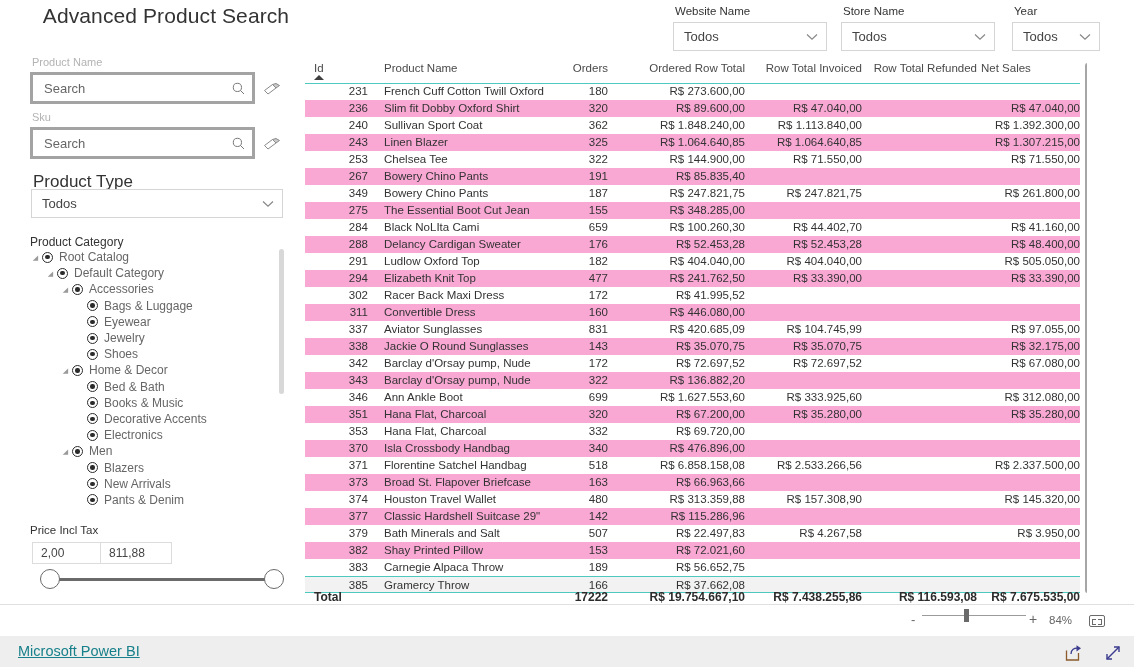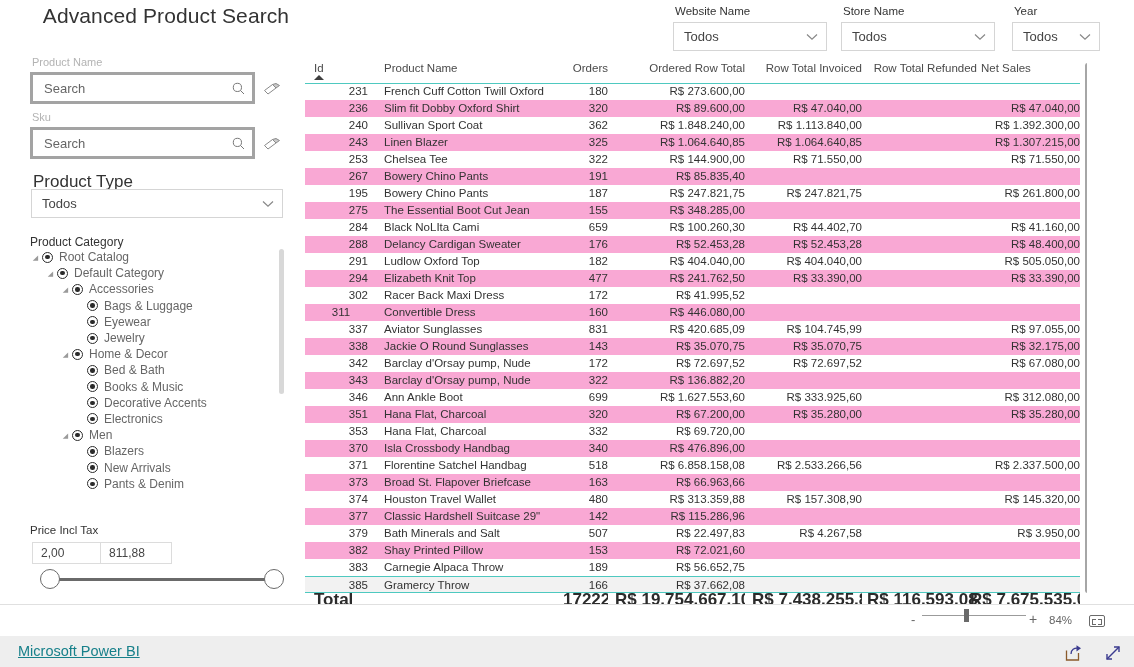--- a/index.html
+++ b/index.html
@@ -266,21 +266,21 @@
   }
   #total-row {
     position: absolute;
     left: 0; top: 533px;
     width: 775px;
     height: 18px;
   }
   #total-row .cell {
     font-weight: bold;
     color: #2b2b2b;
-    font-size: 17px;
+    font-size: 12px;
   }
   #table-scroll {
     position: absolute;
     left: 780px; top: 8px;
     width: 5px; height: 530px;
     background: #a6a6a6;
     border-radius: 3px;
   }
 
   
@@ -426,20 +426,25 @@
         </div>
         <div class="tnode" style="padding-left: 45px;">
           <span class="tcaret empty">◢</span>
           <span class="tradio"></span>
           <span class="tlabel">Eyewear</span>
         </div>
         <div class="tnode" style="padding-left: 45px;">
           <span class="tcaret empty">◢</span>
           <span class="tradio"></span>
           <span class="tlabel">Jewelry</span>
+        </div>
+        <div class="tnode" style="padding-left: 45px;">
+          <span class="tcaret empty">◢</span>
+          <span class="tradio"></span>
+          <span class="tlabel">Shoes</span>
         </div>
         <div class="tnode" style="padding-left: 30px;">
           <span class="tcaret">◢</span>
           <span class="tradio"></span>
           <span class="tlabel">Home &amp; Decor</span>
         </div>
         <div class="tnode" style="padding-left: 45px;">
           <span class="tcaret empty">◢</span>
           <span class="tradio"></span>
           <span class="tlabel">Bed &amp; Bath</span>
@@ -573,21 +578,21 @@
           <div class="trow alt">
             <div class="cell" style="left: 9px; width: 54px; text-align: right;">267</div>
             <div class="cell" style="left: 79px; width: 178px; text-align: left;">Bowery Chino Pants</div>
             <div class="cell" style="left: 258px; width: 45px; text-align: right;">191</div>
             <div class="cell" style="left: 310px; width: 130px; text-align: right;">R$ 85.835,40</div>
             <div class="cell" style="left: 447px; width: 110px; text-align: right;"></div>
             <div class="cell" style="left: 562px; width: 110px; text-align: right;"></div>
             <div class="cell" style="left: 665px; width: 110px; text-align: right;"></div>
           </div>
           <div class="trow">
-            <div class="cell" style="left: 9px; width: 54px; text-align: right;">195</div>
+            <div class="cell" style="left: 9px; width: 54px; text-align: right;">349</div>
             <div class="cell" style="left: 79px; width: 178px; text-align: left;">Bowery Chino Pants</div>
             <div class="cell" style="left: 258px; width: 45px; text-align: right;">187</div>
             <div class="cell" style="left: 310px; width: 130px; text-align: right;">R$ 247.821,75</div>
             <div class="cell" style="left: 447px; width: 110px; text-align: right;">R$ 247.821,75</div>
             <div class="cell" style="left: 562px; width: 110px; text-align: right;"></div>
             <div class="cell" style="left: 665px; width: 110px; text-align: right;">R$ 261.800,00</div>
           </div>
           <div class="trow alt">
             <div class="cell" style="left: 9px; width: 54px; text-align: right;">275</div>
             <div class="cell" style="left: 79px; width: 178px; text-align: left;">The Essential Boot Cut Jean</div>
@@ -636,21 +641,21 @@
           <div class="trow">
             <div class="cell" style="left: 9px; width: 54px; text-align: right;">302</div>
             <div class="cell" style="left: 79px; width: 178px; text-align: left;">Racer Back Maxi Dress</div>
             <div class="cell" style="left: 258px; width: 45px; text-align: right;">172</div>
             <div class="cell" style="left: 310px; width: 130px; text-align: right;">R$ 41.995,52</div>
             <div class="cell" style="left: 447px; width: 110px; text-align: right;"></div>
             <div class="cell" style="left: 562px; width: 110px; text-align: right;"></div>
             <div class="cell" style="left: 665px; width: 110px; text-align: right;"></div>
           </div>
           <div class="trow alt">
-            <div class="cell" style="left: 9px; width: 54px; text-align: center;">311</div>
+            <div class="cell" style="left: 9px; width: 54px; text-align: right;">311</div>
             <div class="cell" style="left: 79px; width: 178px; text-align: left;">Convertible Dress</div>
             <div class="cell" style="left: 258px; width: 45px; text-align: right;">160</div>
             <div class="cell" style="left: 310px; width: 130px; text-align: right;">R$ 446.080,00</div>
             <div class="cell" style="left: 447px; width: 110px; text-align: right;"></div>
             <div class="cell" style="left: 562px; width: 110px; text-align: right;"></div>
             <div class="cell" style="left: 665px; width: 110px; text-align: right;"></div>
           </div>
           <div class="trow">
             <div class="cell" style="left: 9px; width: 54px; text-align: right;">337</div>
             <div class="cell" style="left: 79px; width: 178px; text-align: left;">Aviator Sunglasses</div>

